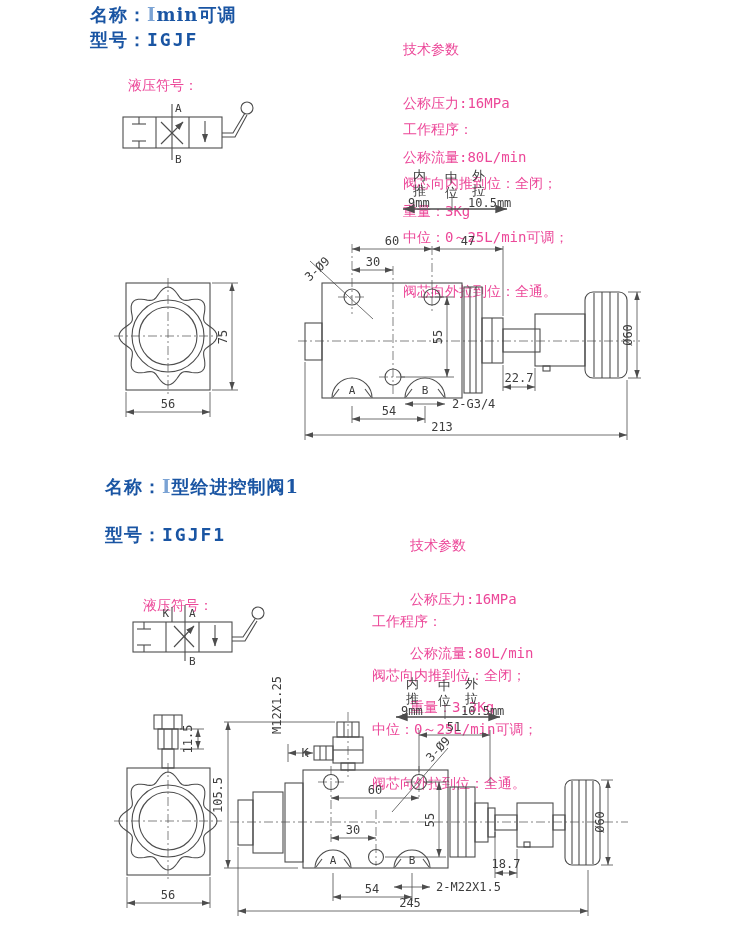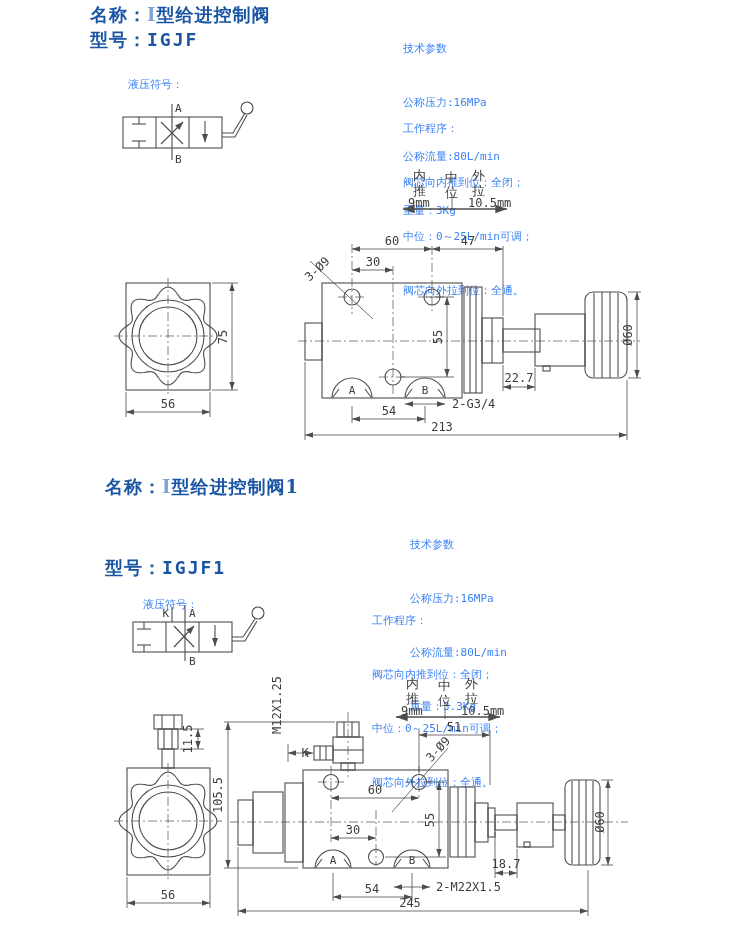--- a/index.html
+++ b/index.html
@@ -2,36 +2,36 @@
 <html><head>
 <meta charset="utf-8">
 <style>
   html,body{margin:0;padding:0}
   body{width:740px;height:925px;position:relative;overflow:hidden;background:#fff;
        font-family:"DejaVu Sans Mono","Liberation Mono",monospace}
   .title{position:absolute;font-family:"DejaVu Serif","Liberation Serif",serif;
          font-weight:bold;font-size:18px;color:#1a55a3;letter-spacing:1px;white-space:pre}
   .title .roman{color:#7ba3d4}
   .title .model{font-family:"DejaVu Sans Mono",monospace;letter-spacing:2px}
-  .t{position:absolute;color:#3b82f6;font-size:11px;white-space:pre;line-height:18px}
+  .t{position:absolute;color:#ec4899;font-size:14px;white-space:pre;line-height:18px}
   .t div{height:18px}
   .stroke-tbl{position:absolute;width:115px;height:50px;color:#3d3d3d}
   .stroke-tbl span{position:absolute;font-size:13px}
   .stroke-tbl .mm{font-size:12px}
   svg{position:absolute;overflow:visible}
   .out{stroke:#4d4d4d;stroke-width:1.1;fill:none}
   .dim{stroke:#4d4d4d;stroke-width:0.8;fill:none}
   .cl{stroke:#4d4d4d;stroke-width:0.7;fill:none;stroke-dasharray:9 3 2 3}
   text.d{font:12px "DejaVu Sans Mono",monospace;fill:#3d3d3d}
   text.p{font:11px "DejaVu Sans Mono",monospace;fill:#3d3d3d}
 </style>
 </head>
 <body>
 
-<div class="title" style="left:90px;top:3px"><span>名称：</span><span class="roman">Ⅰ</span><span>型给进控制阀</span></div>
+<div class="title" style="left:90px;top:3px"><span>名称：</span><span class="roman">Ⅰ</span><span>min可调</span></div>
 <div class="title" style="left:90px;top:28px"><span>型号：</span><span class="model">IGJF</span></div>
 
 <div class="t" style="left:128px;top:76px">液压符号：</div>
 
 <svg style="left:100px;top:95px" width="190" height="100">
   <defs>
     <marker id="s1" viewBox="0 0 10 8" markerWidth="9" markerHeight="7" refX="8.5" refY="4" orient="auto-start-reverse">
         <path d="M0,0.8 L9,4 L0,7.2 Z" fill="#4d4d4d"></path>
       </marker>
   </defs>
@@ -200,21 +200,21 @@
   </g>
   <g>
     <line class="dim" x1="548" y1="62" x2="561" y2="62"></line>
     <line class="dim" x1="548" y1="148" x2="561" y2="148"></line>
     <line class="dim" x1="557" y1="62" x2="557" y2="148" marker-start="url(#a1)" marker-end="url(#a1)"></line>
     <text class="d" transform="rotate(-90 552 105)" x="552" y="105" text-anchor="middle">Ø60</text>
   </g>
 </svg>
 
 <div class="title" style="left:105px;top:475px"><span>名称：</span><span class="roman">Ⅰ</span><span>型给进控制阀1</span></div>
-<div class="title" style="left:105px;top:556px"><span>型号：</span><span class="model">IGJF1</span></div>
+<div class="title" style="left:105px;top:523px"><span>型号：</span><span class="model">IGJF1</span></div>
 
 <div class="t" style="left:143px;top:596px">液压符号：</div>
 
 <svg style="left:115px;top:595px" width="180" height="100">
   <defs>
     <marker id="s2" viewBox="0 0 10 8" markerWidth="9" markerHeight="7" refX="8.5" refY="4" orient="auto-start-reverse">
         <path d="M0,0.8 L9,4 L0,7.2 Z" fill="#4d4d4d"></path>
       </marker>
   </defs>
   <g>

